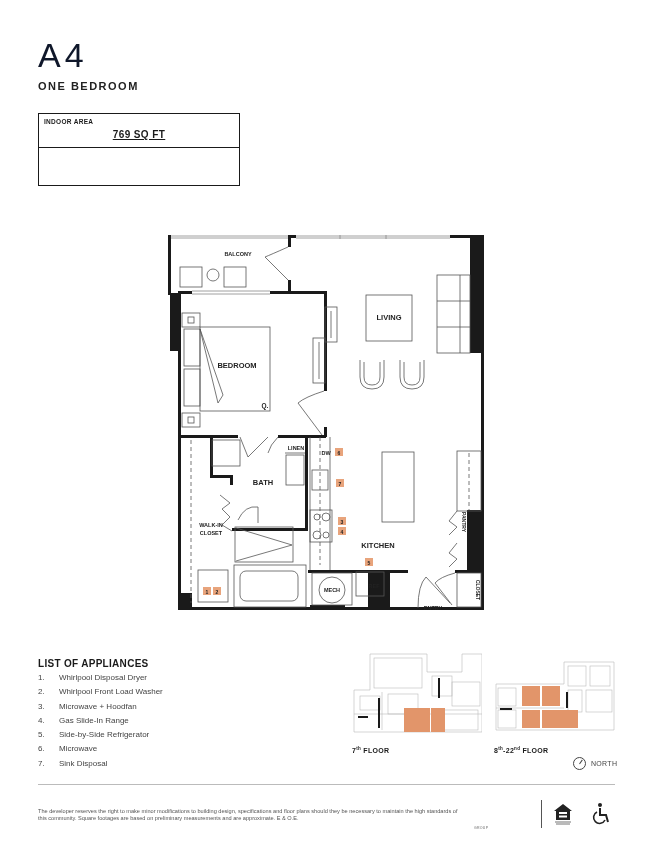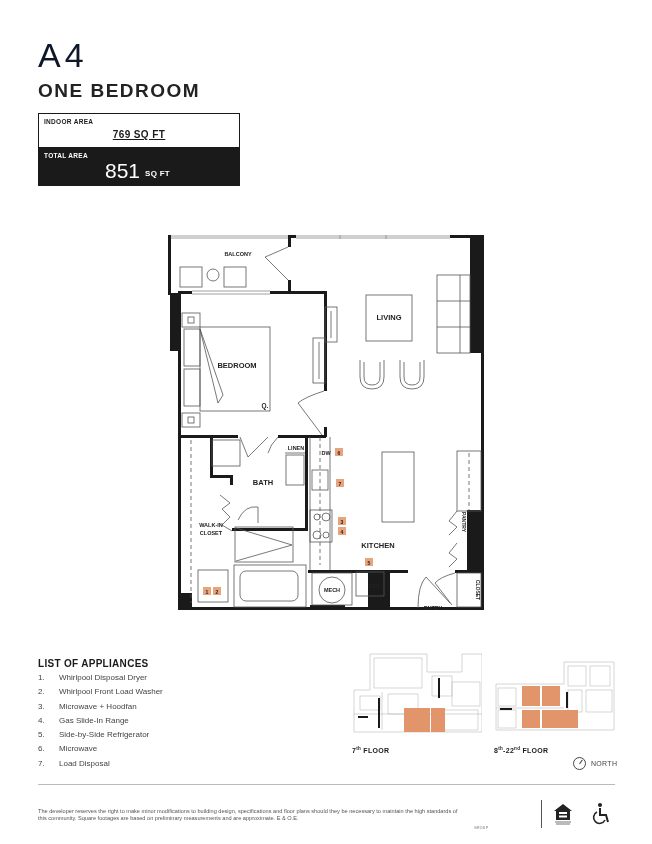--- a/index.html
+++ b/index.html
@@ -1,20 +1,20 @@
 <!DOCTYPE html>
 <html><head>
 <meta charset="utf-8">
 <style>
   html, body { margin: 0; padding: 0; background: #ffffff; }
   body { width: 652px; height: 844px; position: relative; overflow: hidden;
          font-family: "Liberation Sans", sans-serif; color: #1a1a1a; }
   .abs { position: absolute; }
   .unit-code { left: 38px; top: 36px; font-size: 34px; font-weight: 300; letter-spacing: 4px; color: #0f172a; }
-  .unit-type { left: 38px; top: 80px; font-size: 19px; font-weight: 700; letter-spacing: 1.5px; color: #222; }
+  .unit-type { left: 38px; top: 80px; font-size: 11px; font-weight: 700; letter-spacing: 1.5px; color: #222; }
   .area-box { left: 38px; top: 113px; width: 202px; height: 73px; border: 1.5px solid #1a1a1a; box-sizing: border-box; }
   .area-top { display: flex; height: 33px; border-bottom: 1px solid #1a1a1a; }
   .area-cell { flex: 1; position: relative; }
   .area-cell + .area-cell { border-left: 1.5px solid #1a1a1a; }
   .area-label { position: absolute; left: 5px; top: 4px; font-size: 6.5px; font-weight: 700; letter-spacing: 0.3px; }
   .area-val { position: absolute; left: 0; right: 0; top: 15px; text-align: center; font-size: 10px; font-weight: 700; letter-spacing: 0.4px; text-decoration: underline; }
   .area-total { background: #1a1a1a; color: #fff; height: 38px; position: relative; }
   .area-total .area-label { color: #fff; }
   .total-val { position: absolute; left: 66px; top: 11px; font-size: 21px; font-weight: 300; }
   .total-unit { position: absolute; left: 106px; top: 21px; font-size: 8px; font-weight: 700; letter-spacing: 0.3px; }
@@ -44,25 +44,20 @@
 
 <div class="abs unit-code">A4</div>
 <div class="abs unit-type">ONE BEDROOM</div>
 
 <div class="abs area-box">
   <div class="area-top">
     <div class="area-cell">
       <div class="area-label">INDOOR AREA</div>
       <div class="area-val">769 SQ FT</div>
     </div>
-  </div>
-  <div class="area-total">
-    <div class="area-label">TOTAL AREA</div>
-    <div class="total-val">851</div>
-    <div class="total-unit">SQ FT</div>
   </div>
 </div>
 
 <div class="abs plan">
 <svg width="340" height="400" viewBox="0 0 340 400" xmlns="http://www.w3.org/2000/svg">
   <g fill="#1a1a1a" stroke="none">
 
     <rect x="10" y="68" width="11" height="58"></rect>
 
     <rect x="18" y="68" width="3" height="315"></rect>
@@ -254,21 +249,21 @@
   <li>
       <span class="app-num">5.</span>
       <span>Side-by-Side Refrigerator</span>
     </li>
   <li>
       <span class="app-num">6.</span>
       <span>Microwave</span>
     </li>
   <li>
       <span class="app-num">7.</span>
-      <span>Load Disposal</span>
+      <span>Sink Disposal</span>
     </li>
 </ul>
 
 <div class="abs" style="left:352px; top:652px; width:130px; height:88px;">
   <svg width="130" height="88" viewBox="0 0 130 88">
     <g stroke="#bbb" stroke-width="0.6" fill="none">
       <path d="M18 2 L75 2 L75 20 L110 20 L110 2 L130 2 L130 80 L2 80 L2 38 L18 38 Z"></path>
       <rect x="22" y="6" width="48" height="30"></rect>
       <rect x="80" y="24" width="20" height="20"></rect>
       <rect x="8" y="44" width="20" height="14"></rect>

